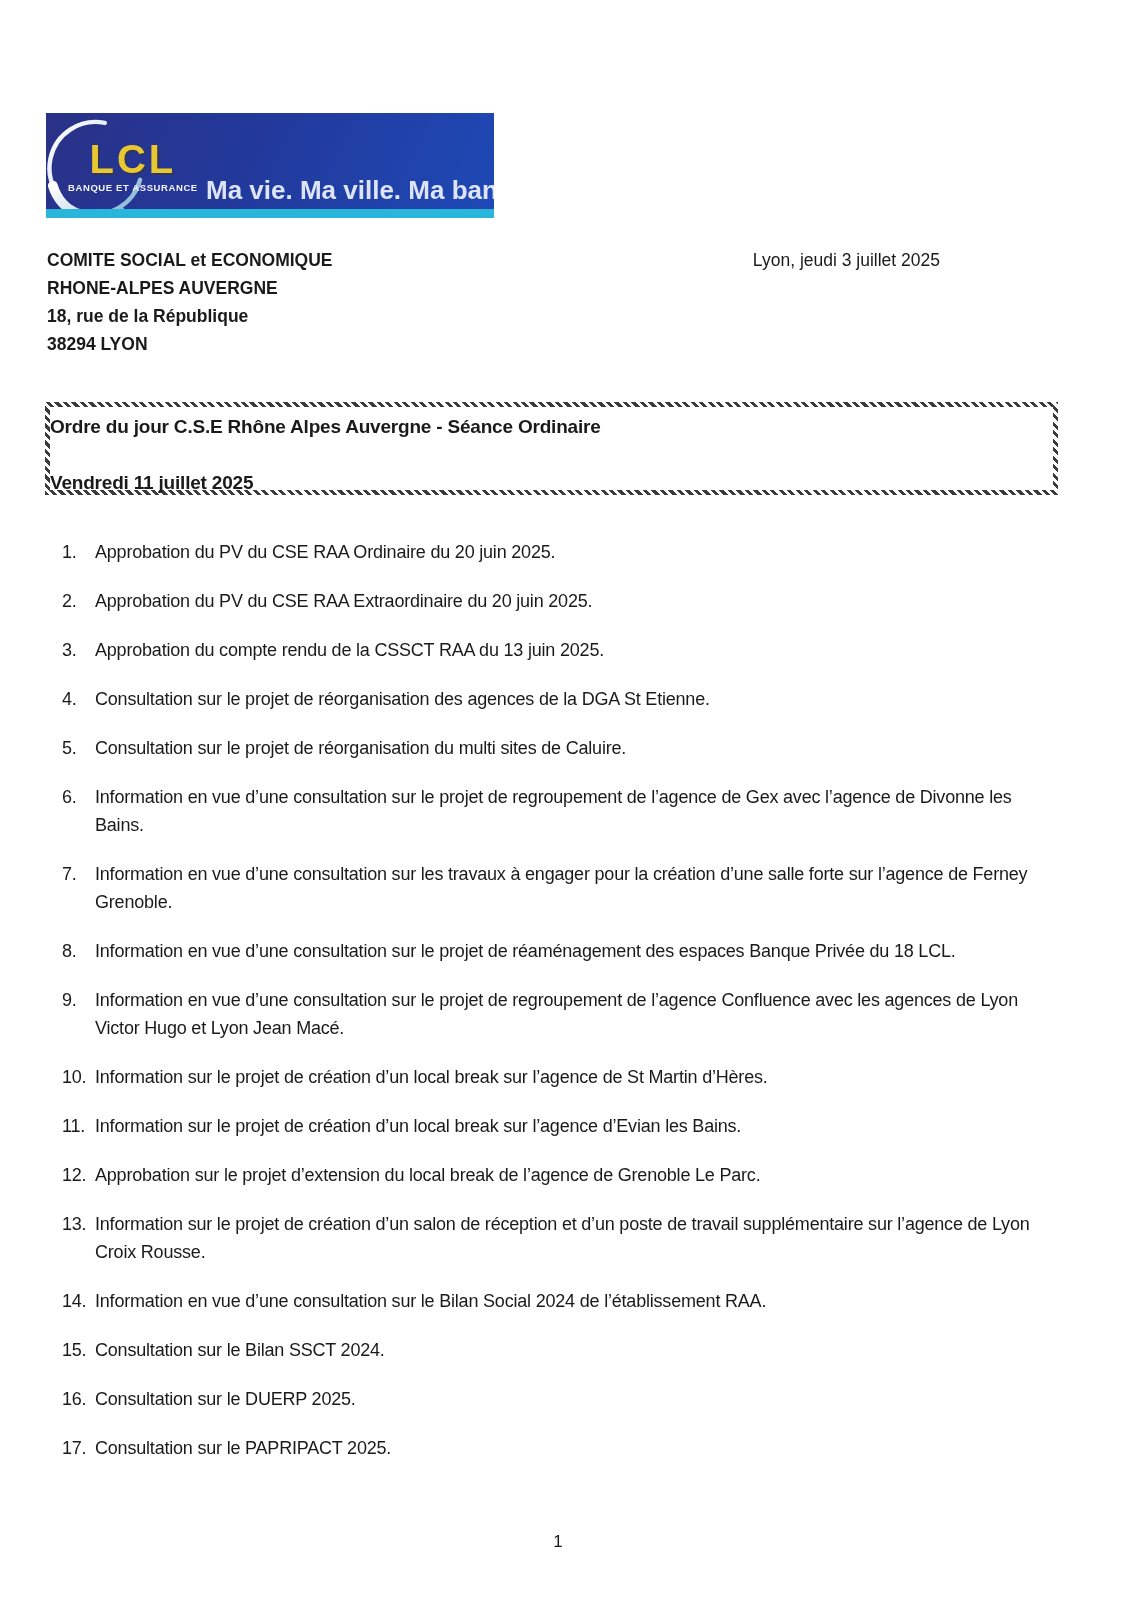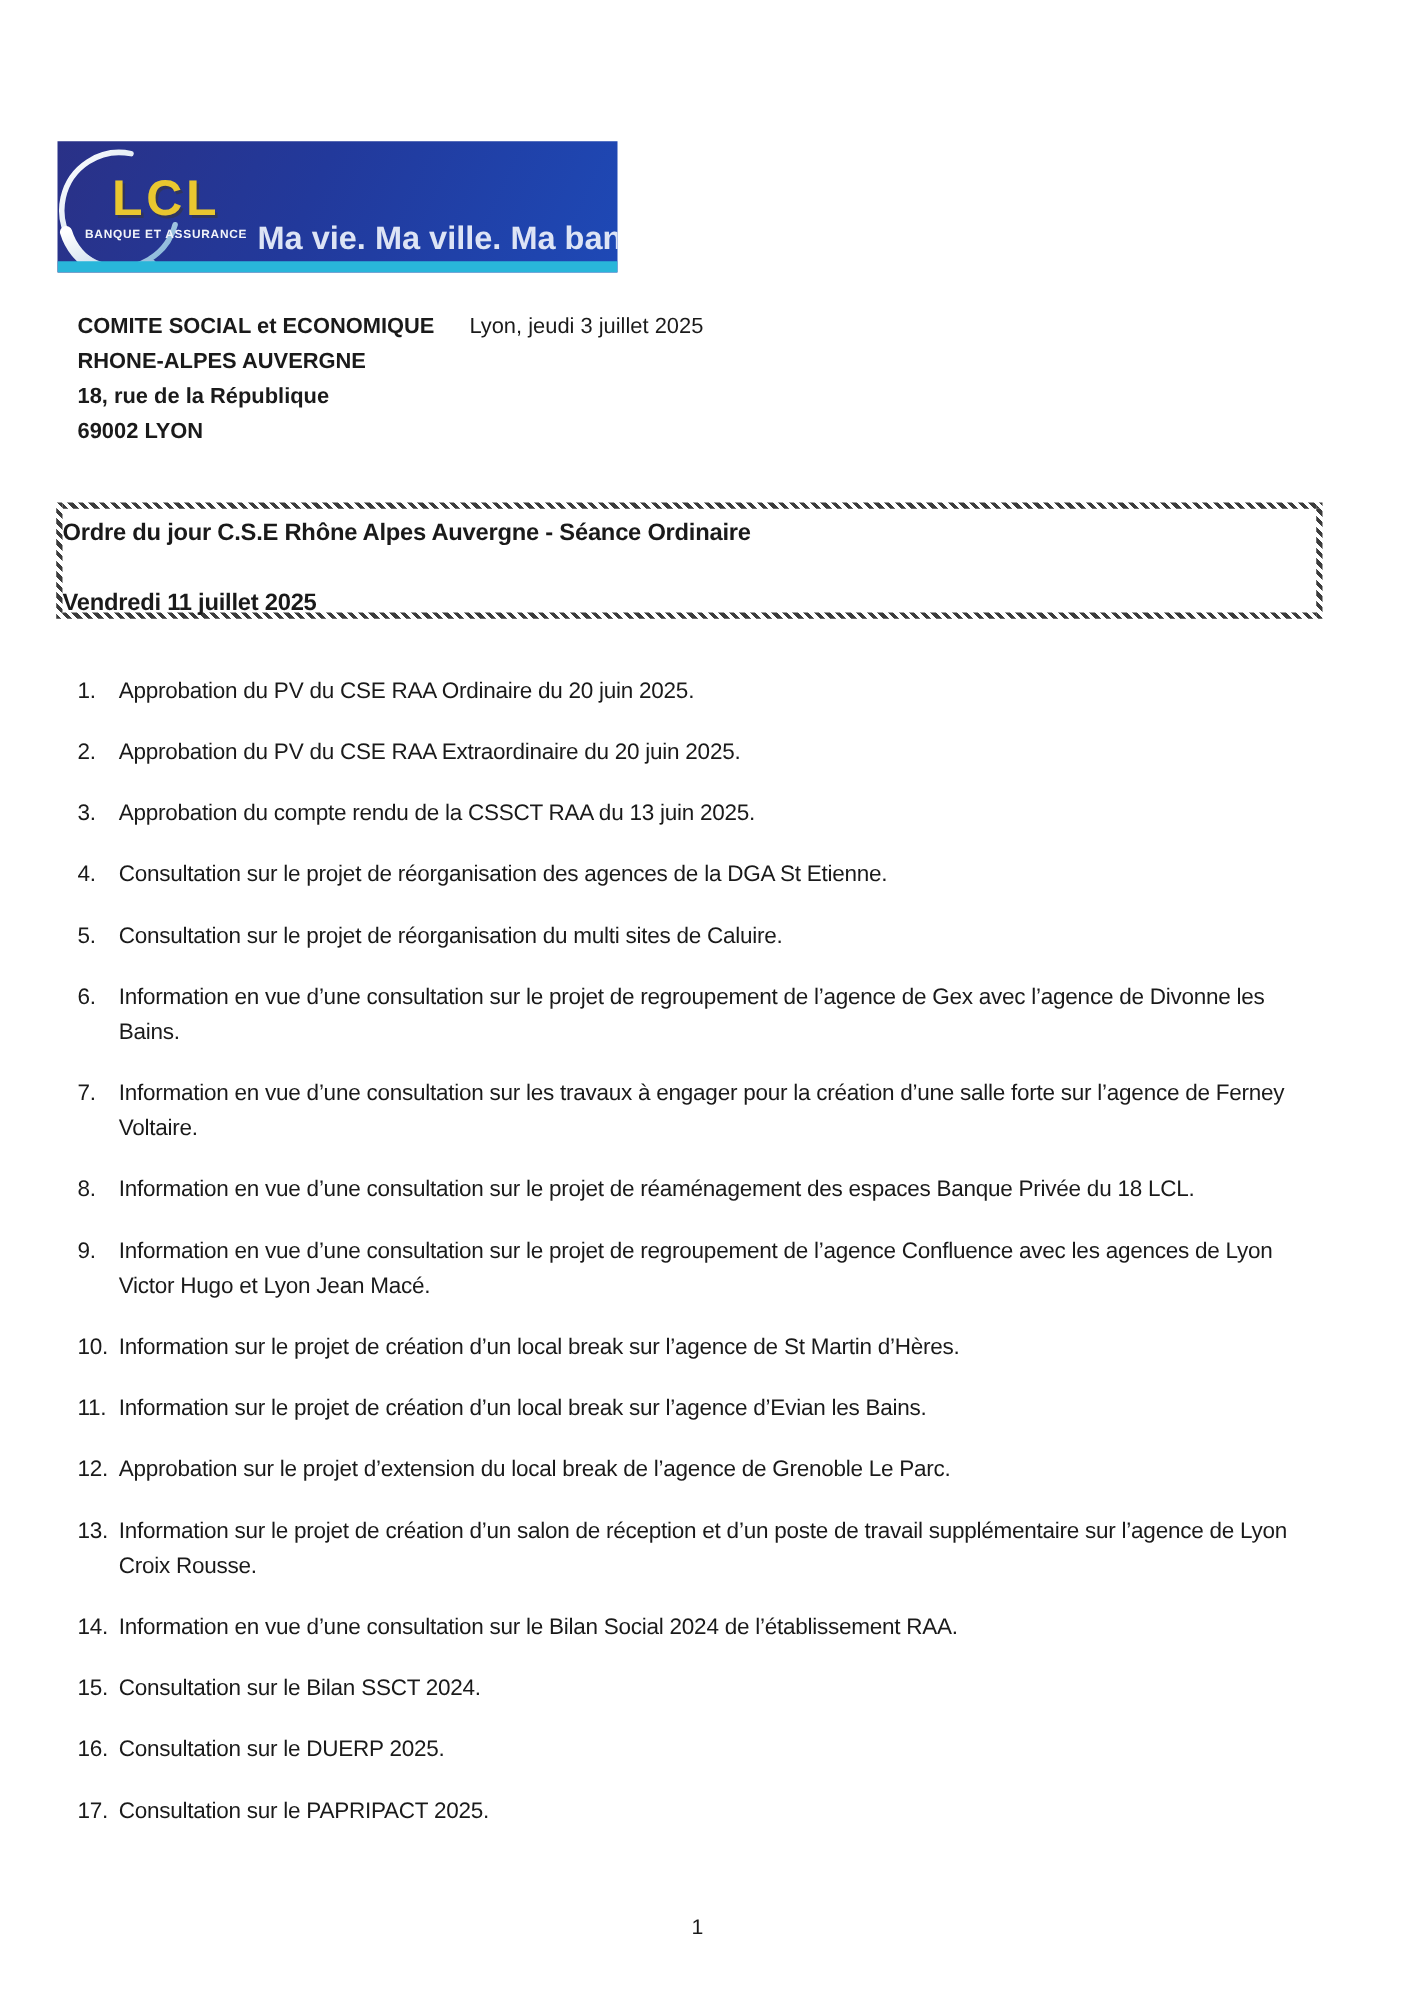--- a/index.html
+++ b/index.html
@@ -62,25 +62,25 @@
     left: 160px; top: 62px;
     font-size: 26px;
     font-weight: bold;
     color: #dde4f5;
     white-space: nowrap;
   }
 
   
   .header-row {
     position: absolute;
-    left: 62px; top: 246px;
+    left: 47px; top: 246px;
     width: 996px;
     display: flex;
+    justify-content: space-between;
     align-items: flex-start;
-    gap: 28px;
   }
   .org-block {
     font-size: 17.5px;
     font-weight: bold;
     line-height: 28px;
   }
   .date-line {
     font-size: 17.5px;
     line-height: 28px;
     padding-right: 103px;
@@ -157,21 +157,21 @@
     </div>
     <div class="tagline">Ma vie. Ma ville. Ma banque.</div>
     <div class="stripe"></div>
   </div>
 
   <div class="header-row">
     <div class="org-block">
       <div>COMITE SOCIAL et ECONOMIQUE</div>
       <div>RHONE-ALPES AUVERGNE</div>
       <div>18, rue de la République</div>
-      <div>69002 LYON</div>
+      <div>38294 LYON</div>
     </div>
     <div class="date-line">Lyon, jeudi 3 juillet 2025</div>
   </div>
 
   <div class="agenda-box">
     <div class="agenda-title">Ordre du jour C.S.E Rhône Alpes Auvergne - Séance Ordinaire</div>
     <div class="agenda-date">Vendredi 11 juillet 2025</div>
   </div>
 
   <ol class="agenda-list">
@@ -200,21 +200,21 @@
       <span class="item-text">Consultation sur le projet de réorganisation du multi sites de Caluire.</span>
     </li>
 
     <li class="agenda-item">
       <span class="item-num">6.</span>
       <span class="item-text">Information en vue d’une consultation sur le projet de regroupement de l’agence de Gex avec l’agence de Divonne les Bains.</span>
     </li>
 
     <li class="agenda-item">
       <span class="item-num">7.</span>
-      <span class="item-text">Information en vue d’une consultation sur les travaux à engager pour la création d’une salle forte sur l’agence de Ferney Voltaire.</span>
+      <span class="item-text">Information en vue d’une consultation sur les travaux à engager pour la création d’une salle forte sur l’agence de Ferney Grenoble.</span>
     </li>
 
     <li class="agenda-item">
       <span class="item-num">8.</span>
       <span class="item-text">Information en vue d’une consultation sur le projet de réaménagement des espaces Banque Privée du 18 LCL.</span>
     </li>
 
     <li class="agenda-item">
       <span class="item-num">9.</span>
       <span class="item-text">Information en vue d’une consultation sur le projet de regroupement de l’agence Confluence avec les agences de Lyon Victor Hugo et Lyon Jean Macé.</span>

